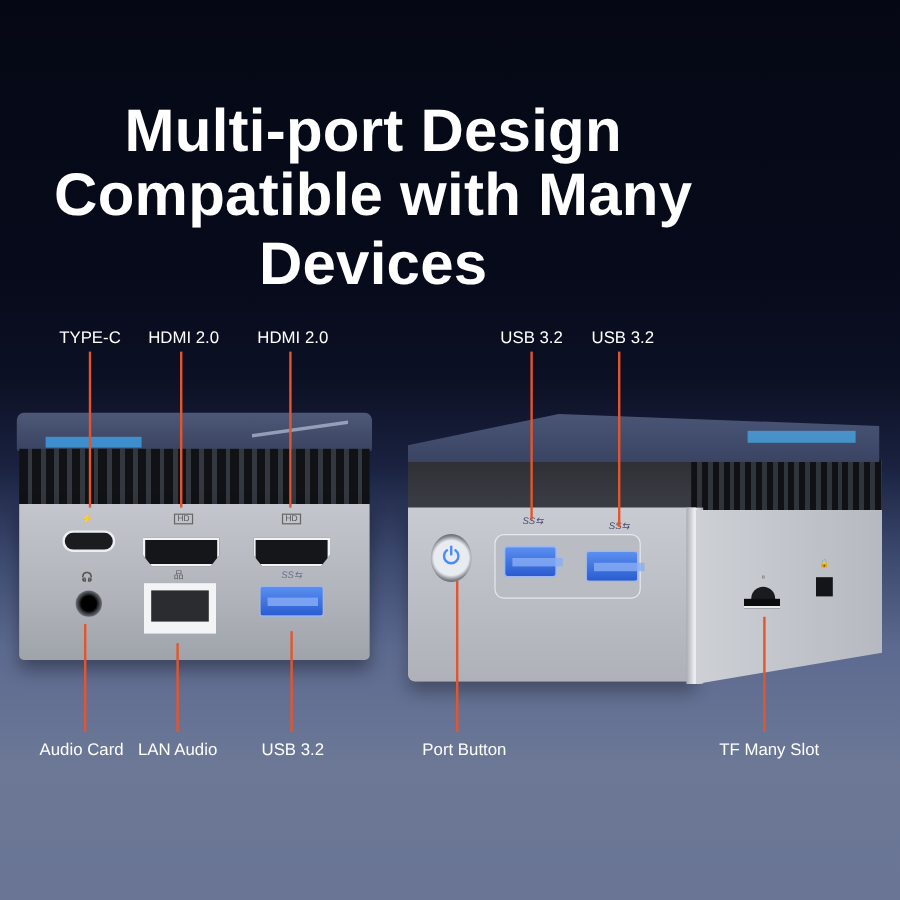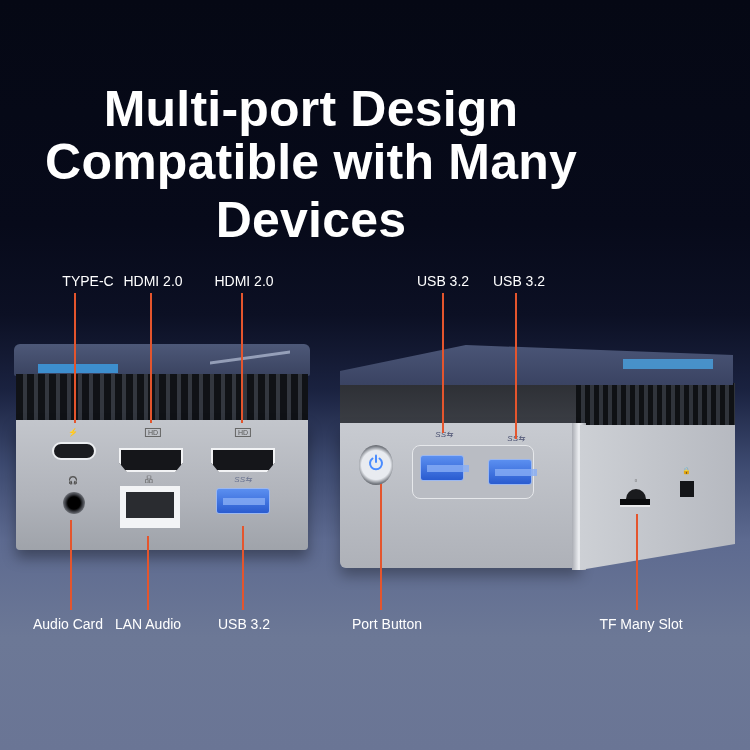--- a/index.html
+++ b/index.html
@@ -125,21 +125,21 @@
     <span class="mini-ico" style="left:57px;top:57px;">🎧</span>
     <span class="mini-ico" style="left:133px;top:56px;">品</span>
     <span class="mini-ico" style="left:227px;top:56px;font-style:italic;color:#6a7390;">SS⇆</span>
 
     <div class="port audio" style="left:47px;top:72px;"></div>
     <div class="port lan" style="left:104px;top:66px;"></div>
     <div class="port usba" style="left:200px;top:68px;"></div>
   </div>
 </div>
 
-<div class="label" style="left:75px;top:273px;margin-left:13px;">TYPE-C</div>
+<div class="label" style="left:75px;top:273px;">TYPE-C</div>
 <div class="line" style="left:74px;top:293px;height:130px;"></div>
 <div class="label" style="left:153px;top:273px;">HDMI 2.0</div>
 <div class="line" style="left:150px;top:293px;height:130px;"></div>
 <div class="label" style="left:244px;top:273px;">HDMI 2.0</div>
 <div class="line" style="left:241px;top:293px;height:130px;"></div>
 
 <div class="line" style="left:70px;top:520px;height:90px;"></div>
 <div class="label" style="left:68px;top:616px;">Audio Card</div>
 <div class="line" style="left:147px;top:536px;height:74px;"></div>
 <div class="label" style="left:148px;top:616px;">LAN Audio</div>

